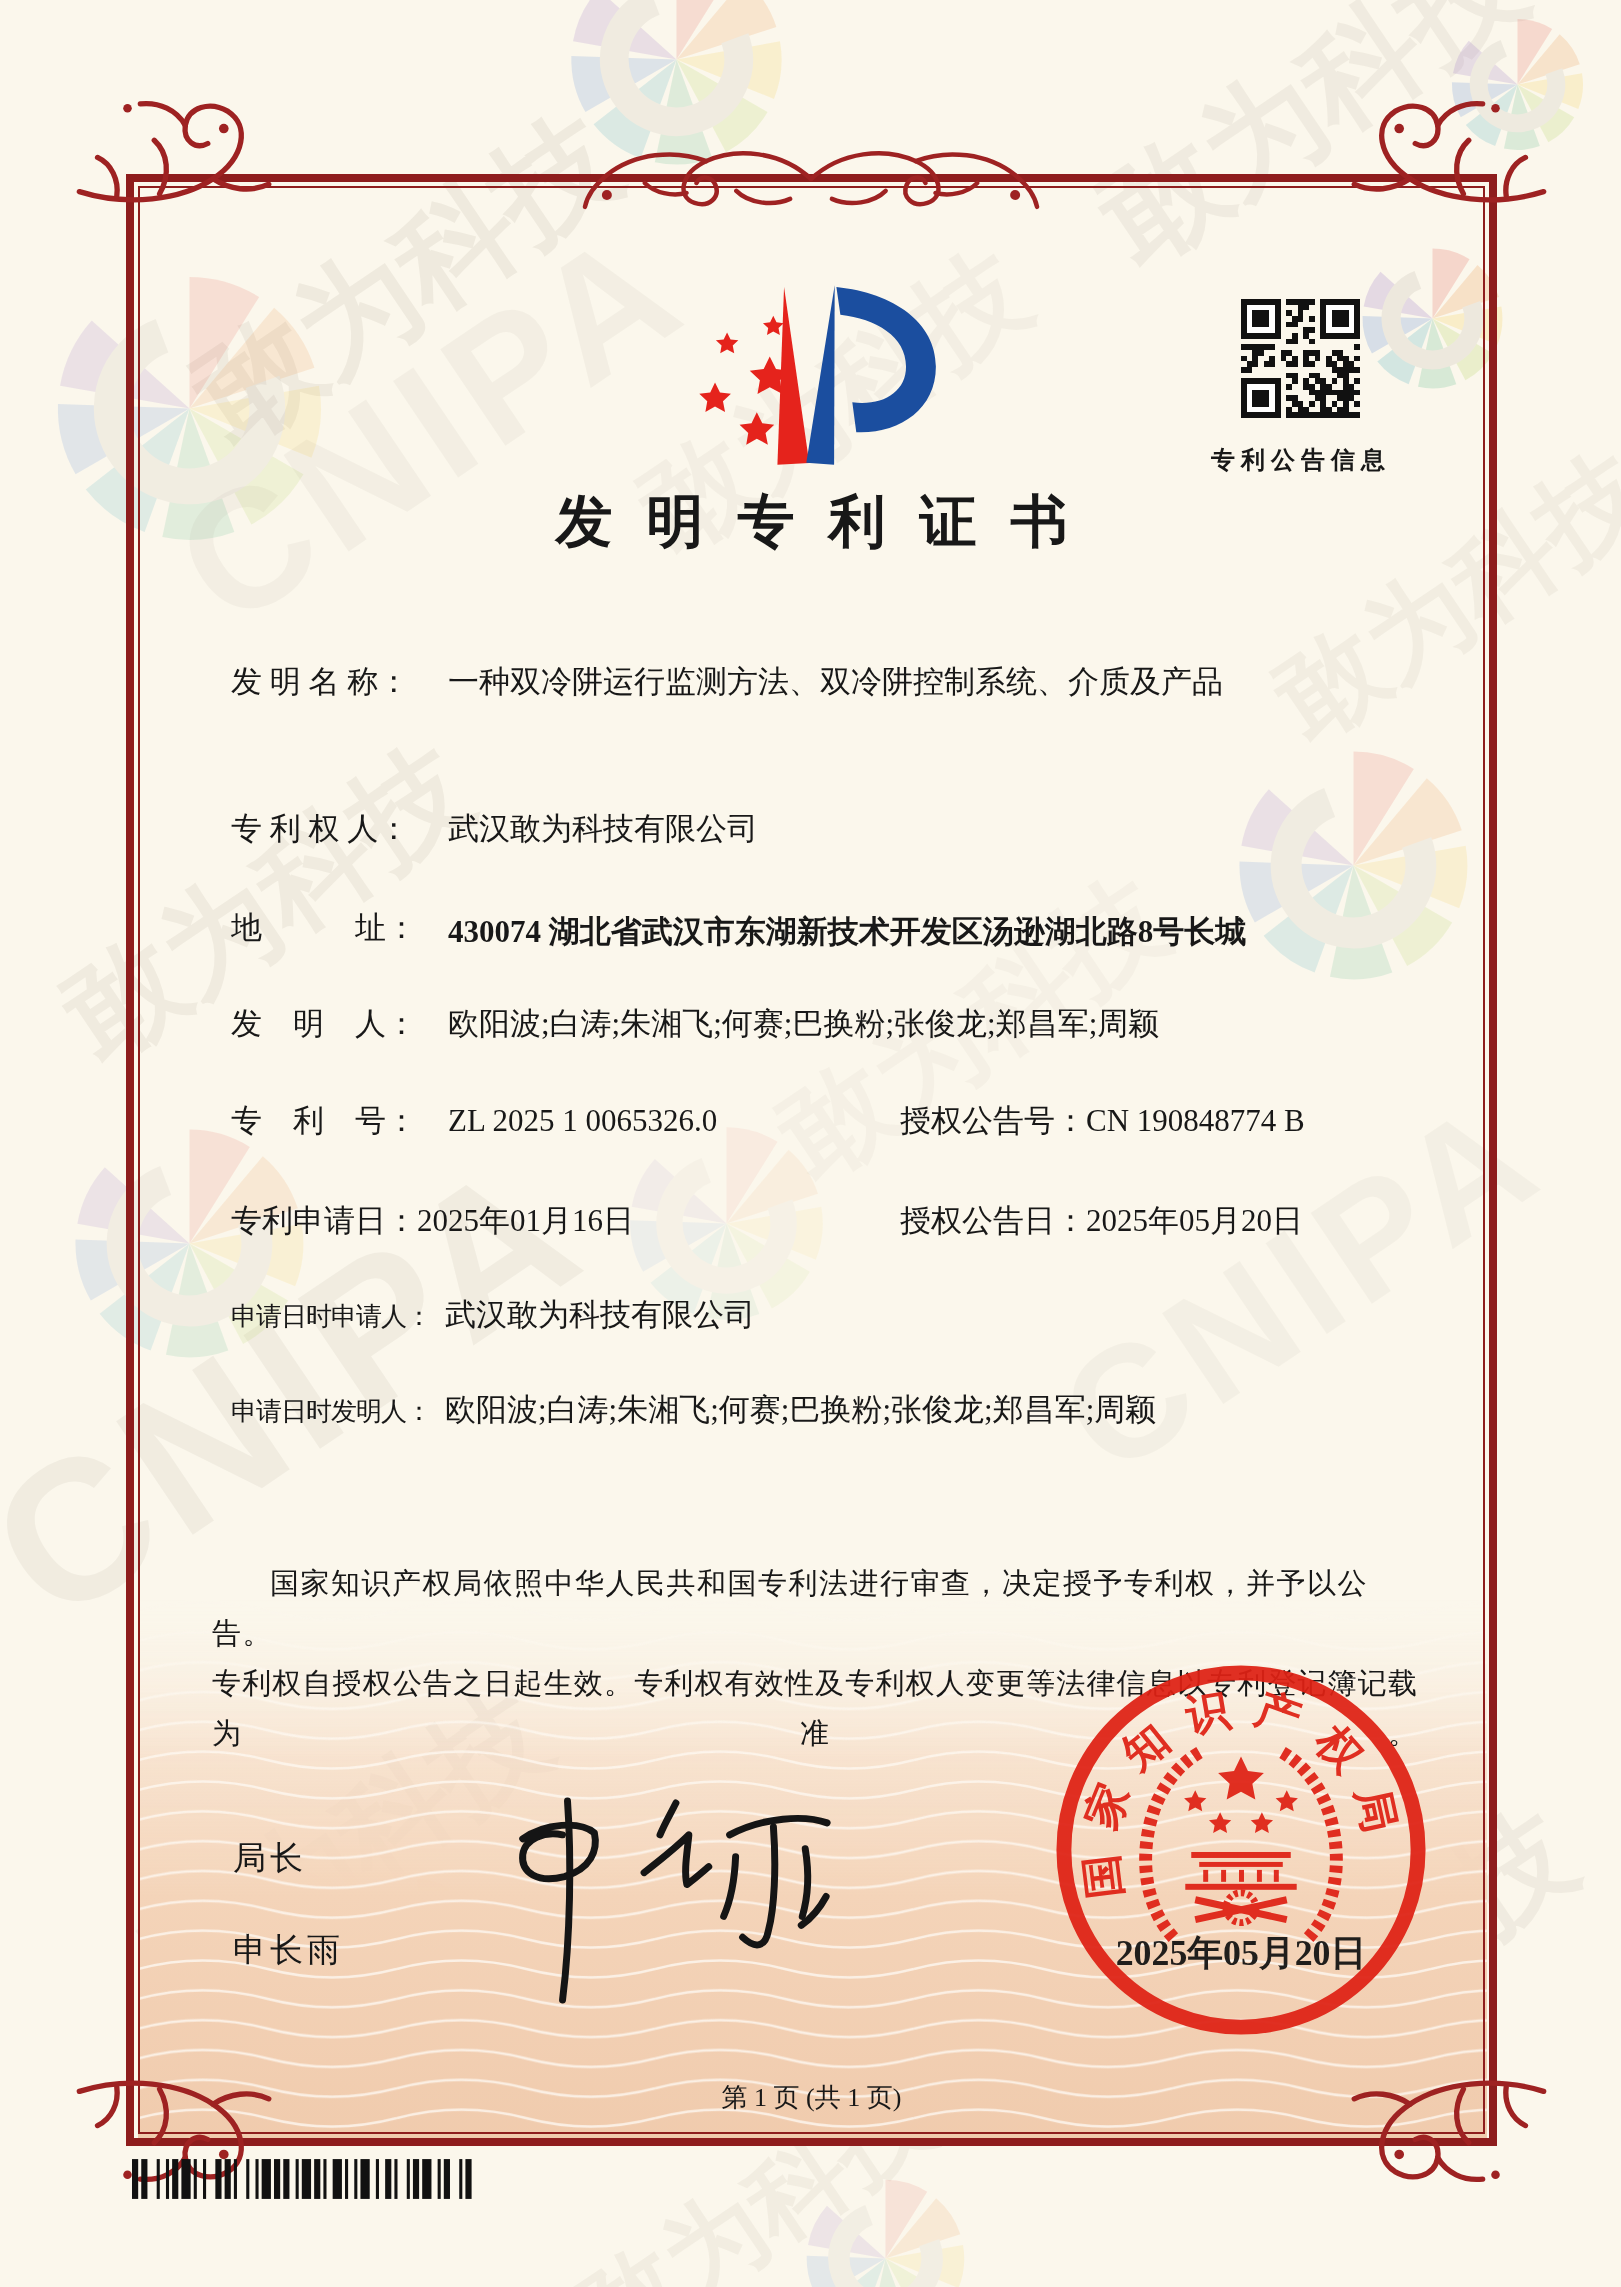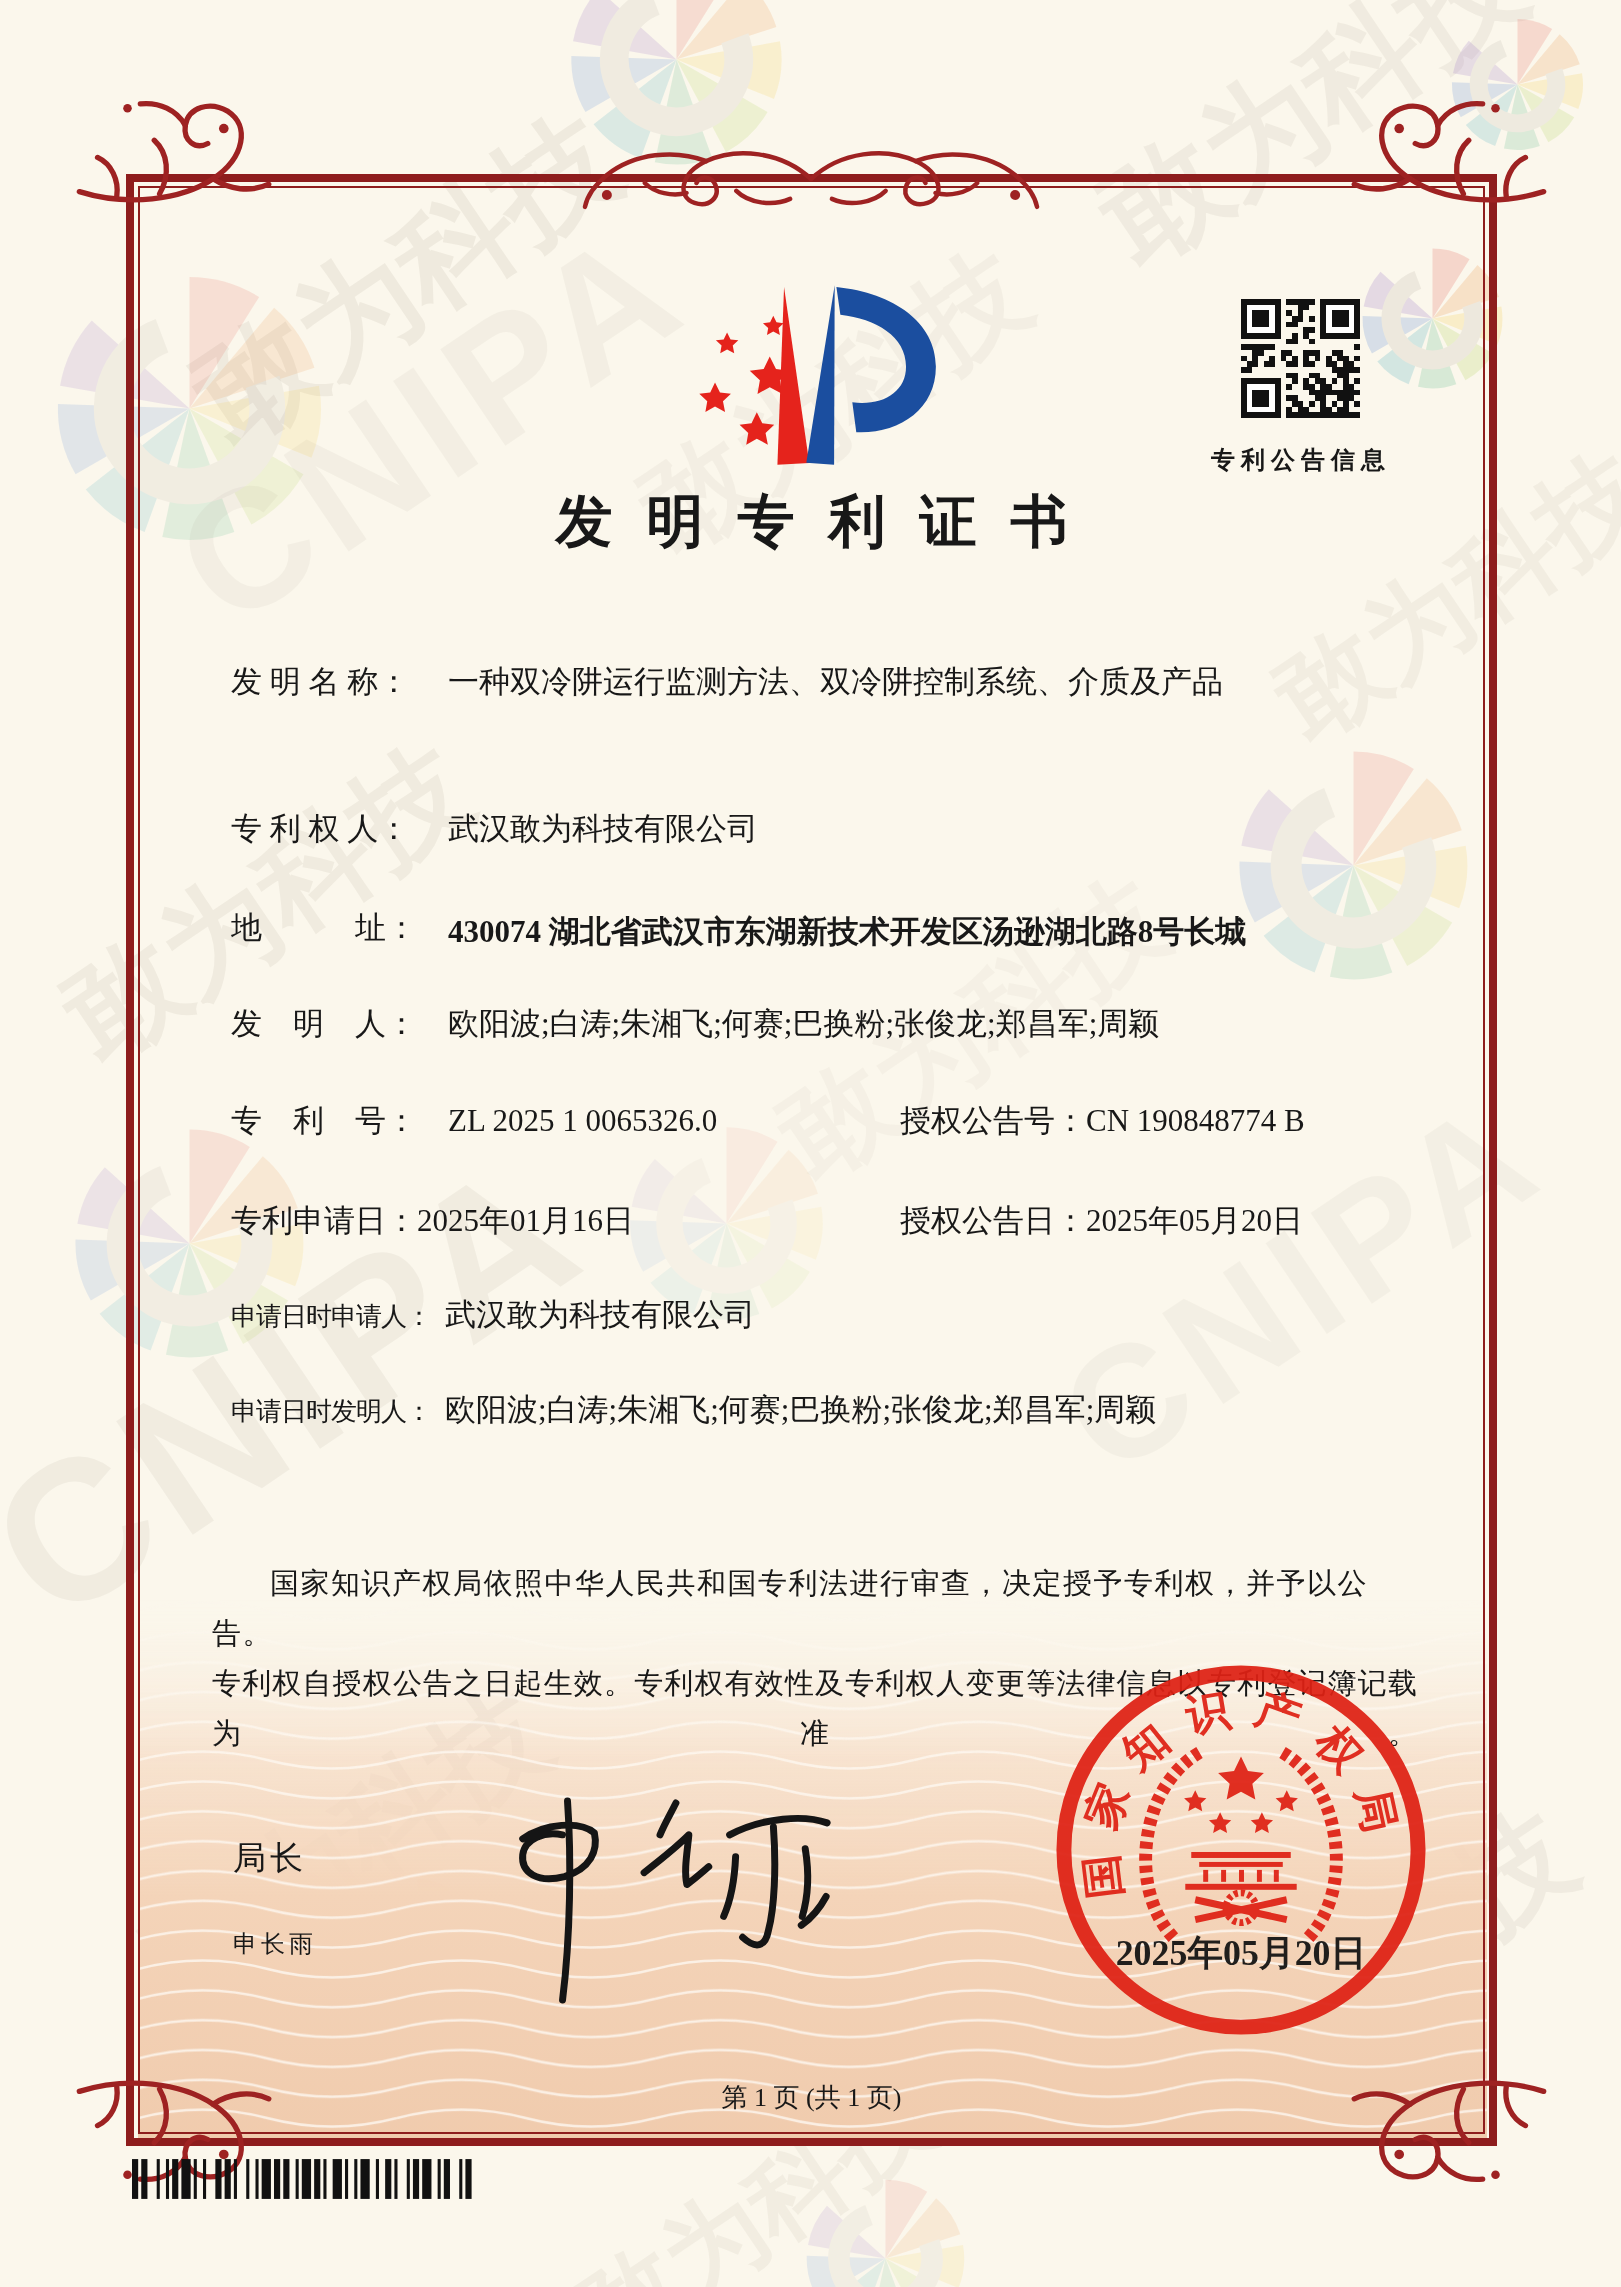--- a/index.html
+++ b/index.html
@@ -39,21 +39,21 @@
   .row{left:0;width:1622px;font-size:31px;}
   .row .l1{position:absolute;left:231px;white-space:pre;}
   .row .l2{position:absolute;left:900px;white-space:pre;}
   .lbl{display:inline-block;width:217px;white-space:pre;}
   .lbl-sm{display:inline-block;width:214px;font-size:26px;letter-spacing:-1px;white-space:pre;}
   #row-address .val-lines{display:inline-block;vertical-align:top;line-height:50px;max-width:955px;font-weight:bold;}
   #statement{left:212px;top:1558px;width:1206px;font-size:29px;line-height:50px;}
   #statement .st1{text-indent:58px;letter-spacing:1.5px;}
   #statement .st2{letter-spacing:1px;text-align:justify;text-align-last:justify;}
   #juzhang{left:233px;top:1836px;font-size:33px;letter-spacing:4px;}
-  #shen-name{left:233px;top:1928px;font-size:24px;letter-spacing:4px;}
+  #shen-name{left:233px;top:1928px;font-size:33px;letter-spacing:4px;}
   #signature{left:473px;top:1773px;}
   #seal{left:1046px;top:1655px;}
   #footer{left:126px;top:2080px;width:1371px;text-align:center;font-size:26px;}
   #barcode{left:132px;top:2159px;}
 </style>
 </head>
 <body>
 
 <div id="page">
 

